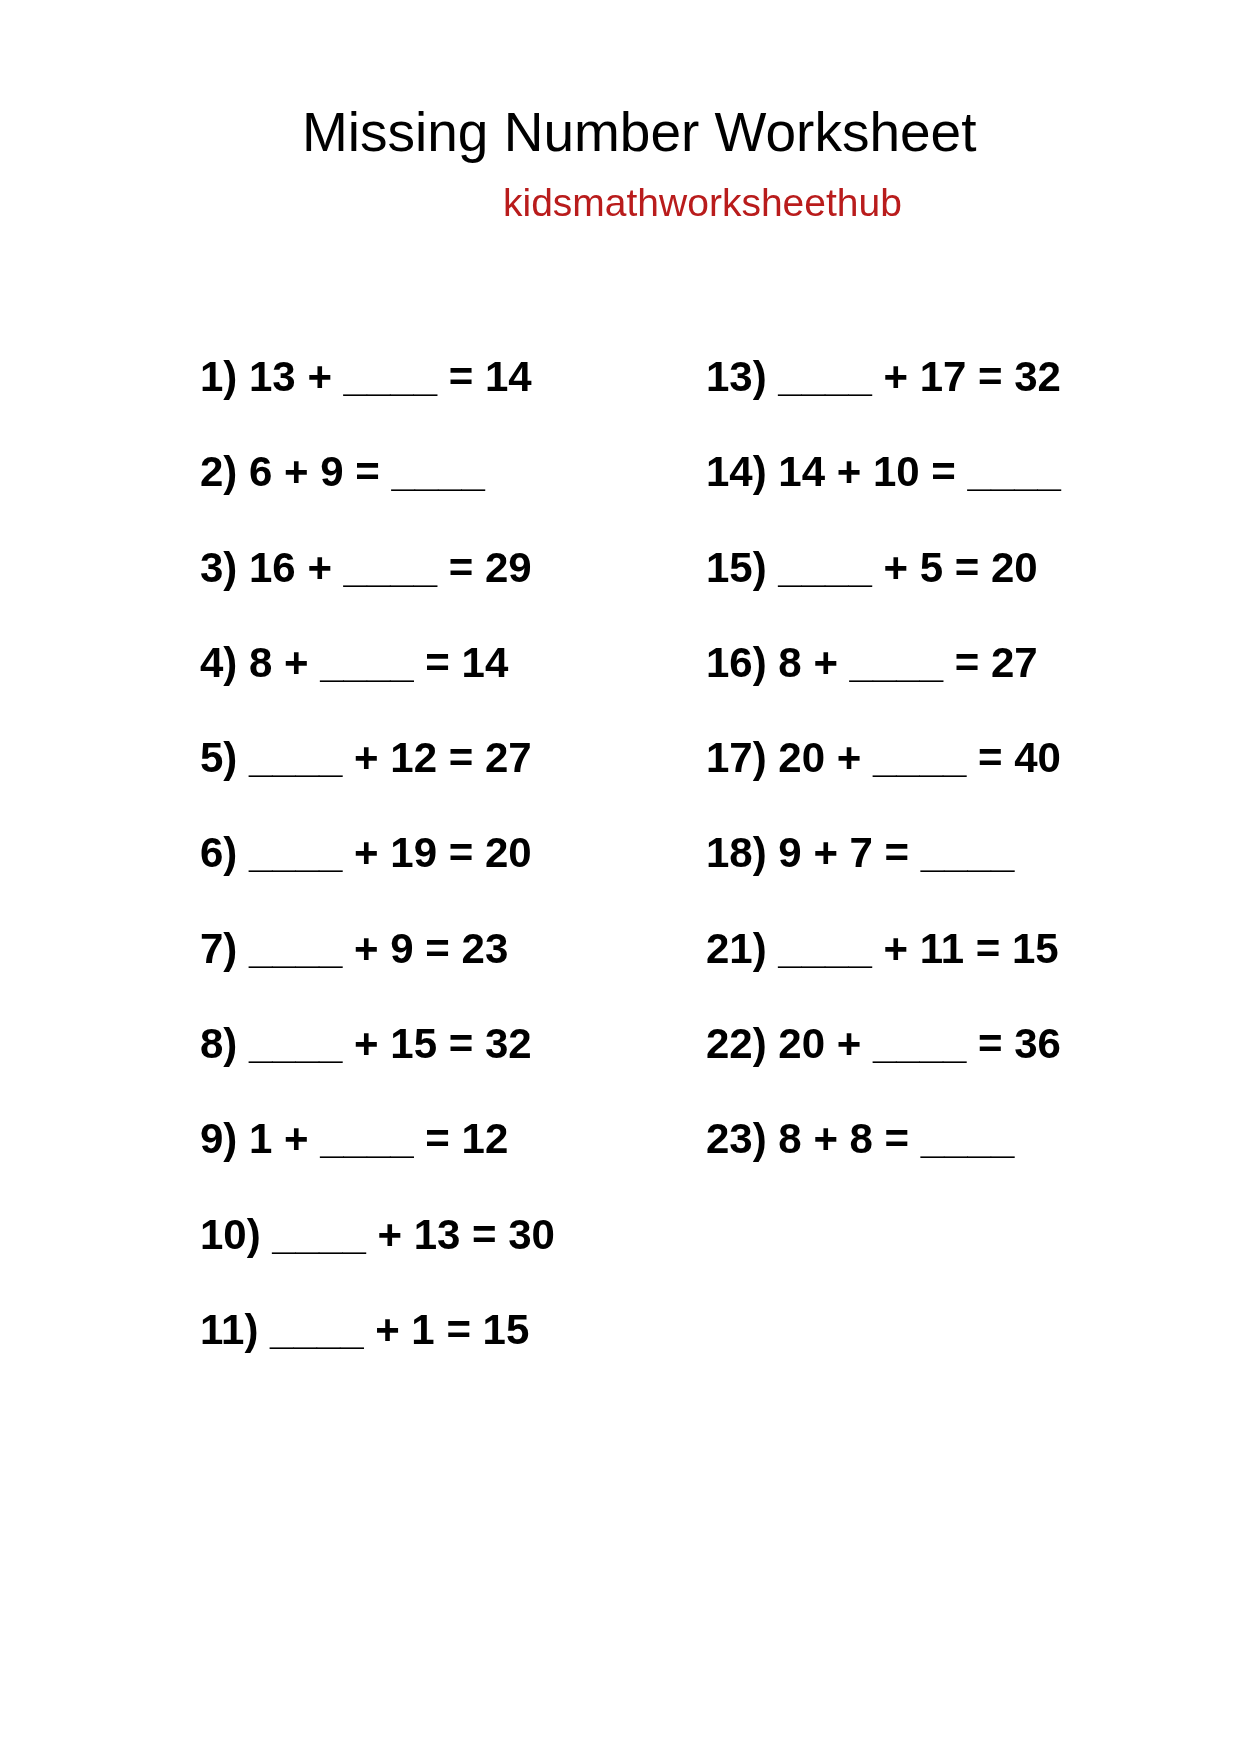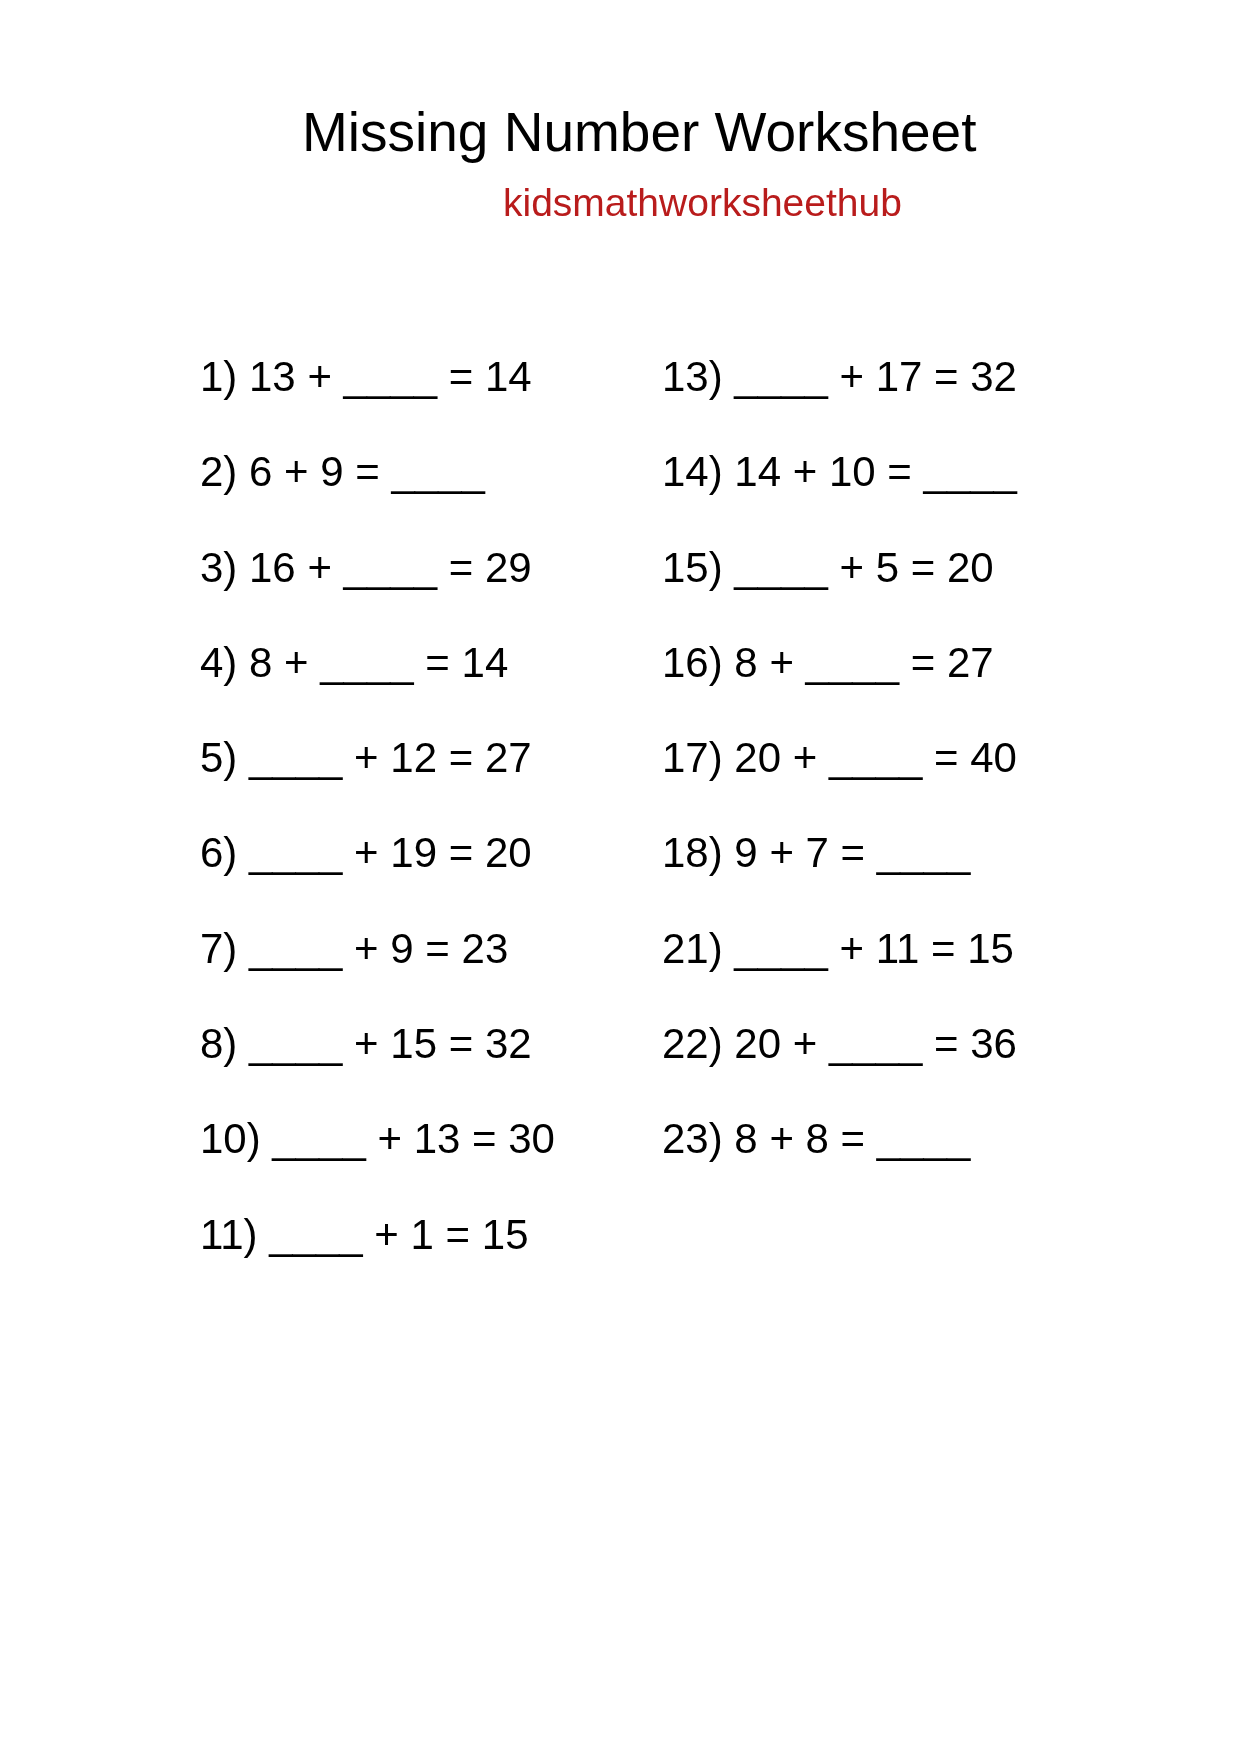--- a/index.html
+++ b/index.html
@@ -1,39 +1,40 @@
 <!DOCTYPE html>
 <html><head>
 <meta charset="utf-8">
 <style>
   html, body { margin: 0; padding: 0; background: #ffffff; }
   body { width: 1240px; height: 1754px; position: relative; overflow: hidden;
          font-family: "Liberation Sans", sans-serif; color: #000; }
   .title { position: absolute; left: 302px; top: 100px; font-size: 55px; line-height: 64px; white-space: nowrap; }
   .subtitle { position: absolute; left: 503px; top: 180px; font-size: 39px; line-height: 46px; color: #b91c1c; white-space: nowrap; }
   .col { position: absolute; top: 352px; }
-  .col.left { left: 200px; }
-  .col.right { left: 662px; }
+  .col.left { left: 200px; font-weight: bold; }
+  .col.right { left: 706px; font-weight: bold; }
   .problem { height: 95.3px; font-size: 42px; line-height: 50px; white-space: nowrap; }
 </style>
 </head>
 <body>
 
 <div class="title">Missing Number Worksheet</div>
 <div class="subtitle">kidsmathworksheethub</div>
 
 <div class="col left">
   <div class="problem">1) 13 + ____ = 14</div>
   <div class="problem">2) 6 + 9 = ____</div>
   <div class="problem">3) 16 + ____ = 29</div>
   <div class="problem">4) 8 + ____ = 14</div>
   <div class="problem">5) ____ + 12 = 27</div>
   <div class="problem">6) ____ + 19 = 20</div>
   <div class="problem">7) ____ + 9 = 23</div>
   <div class="problem">8) ____ + 15 = 32</div>
+  <div class="problem">9) 1 + ____ = 12</div>
   <div class="problem">10) ____ + 13 = 30</div>
   <div class="problem">11) ____ + 1 = 15</div>
 </div>
 
 <div class="col right">
   <div class="problem">13) ____ + 17 = 32</div>
   <div class="problem">14) 14 + 10 = ____</div>
   <div class="problem">15) ____ + 5 = 20</div>
   <div class="problem">16) 8 + ____ = 27</div>
   <div class="problem">17) 20 + ____ = 40</div>

